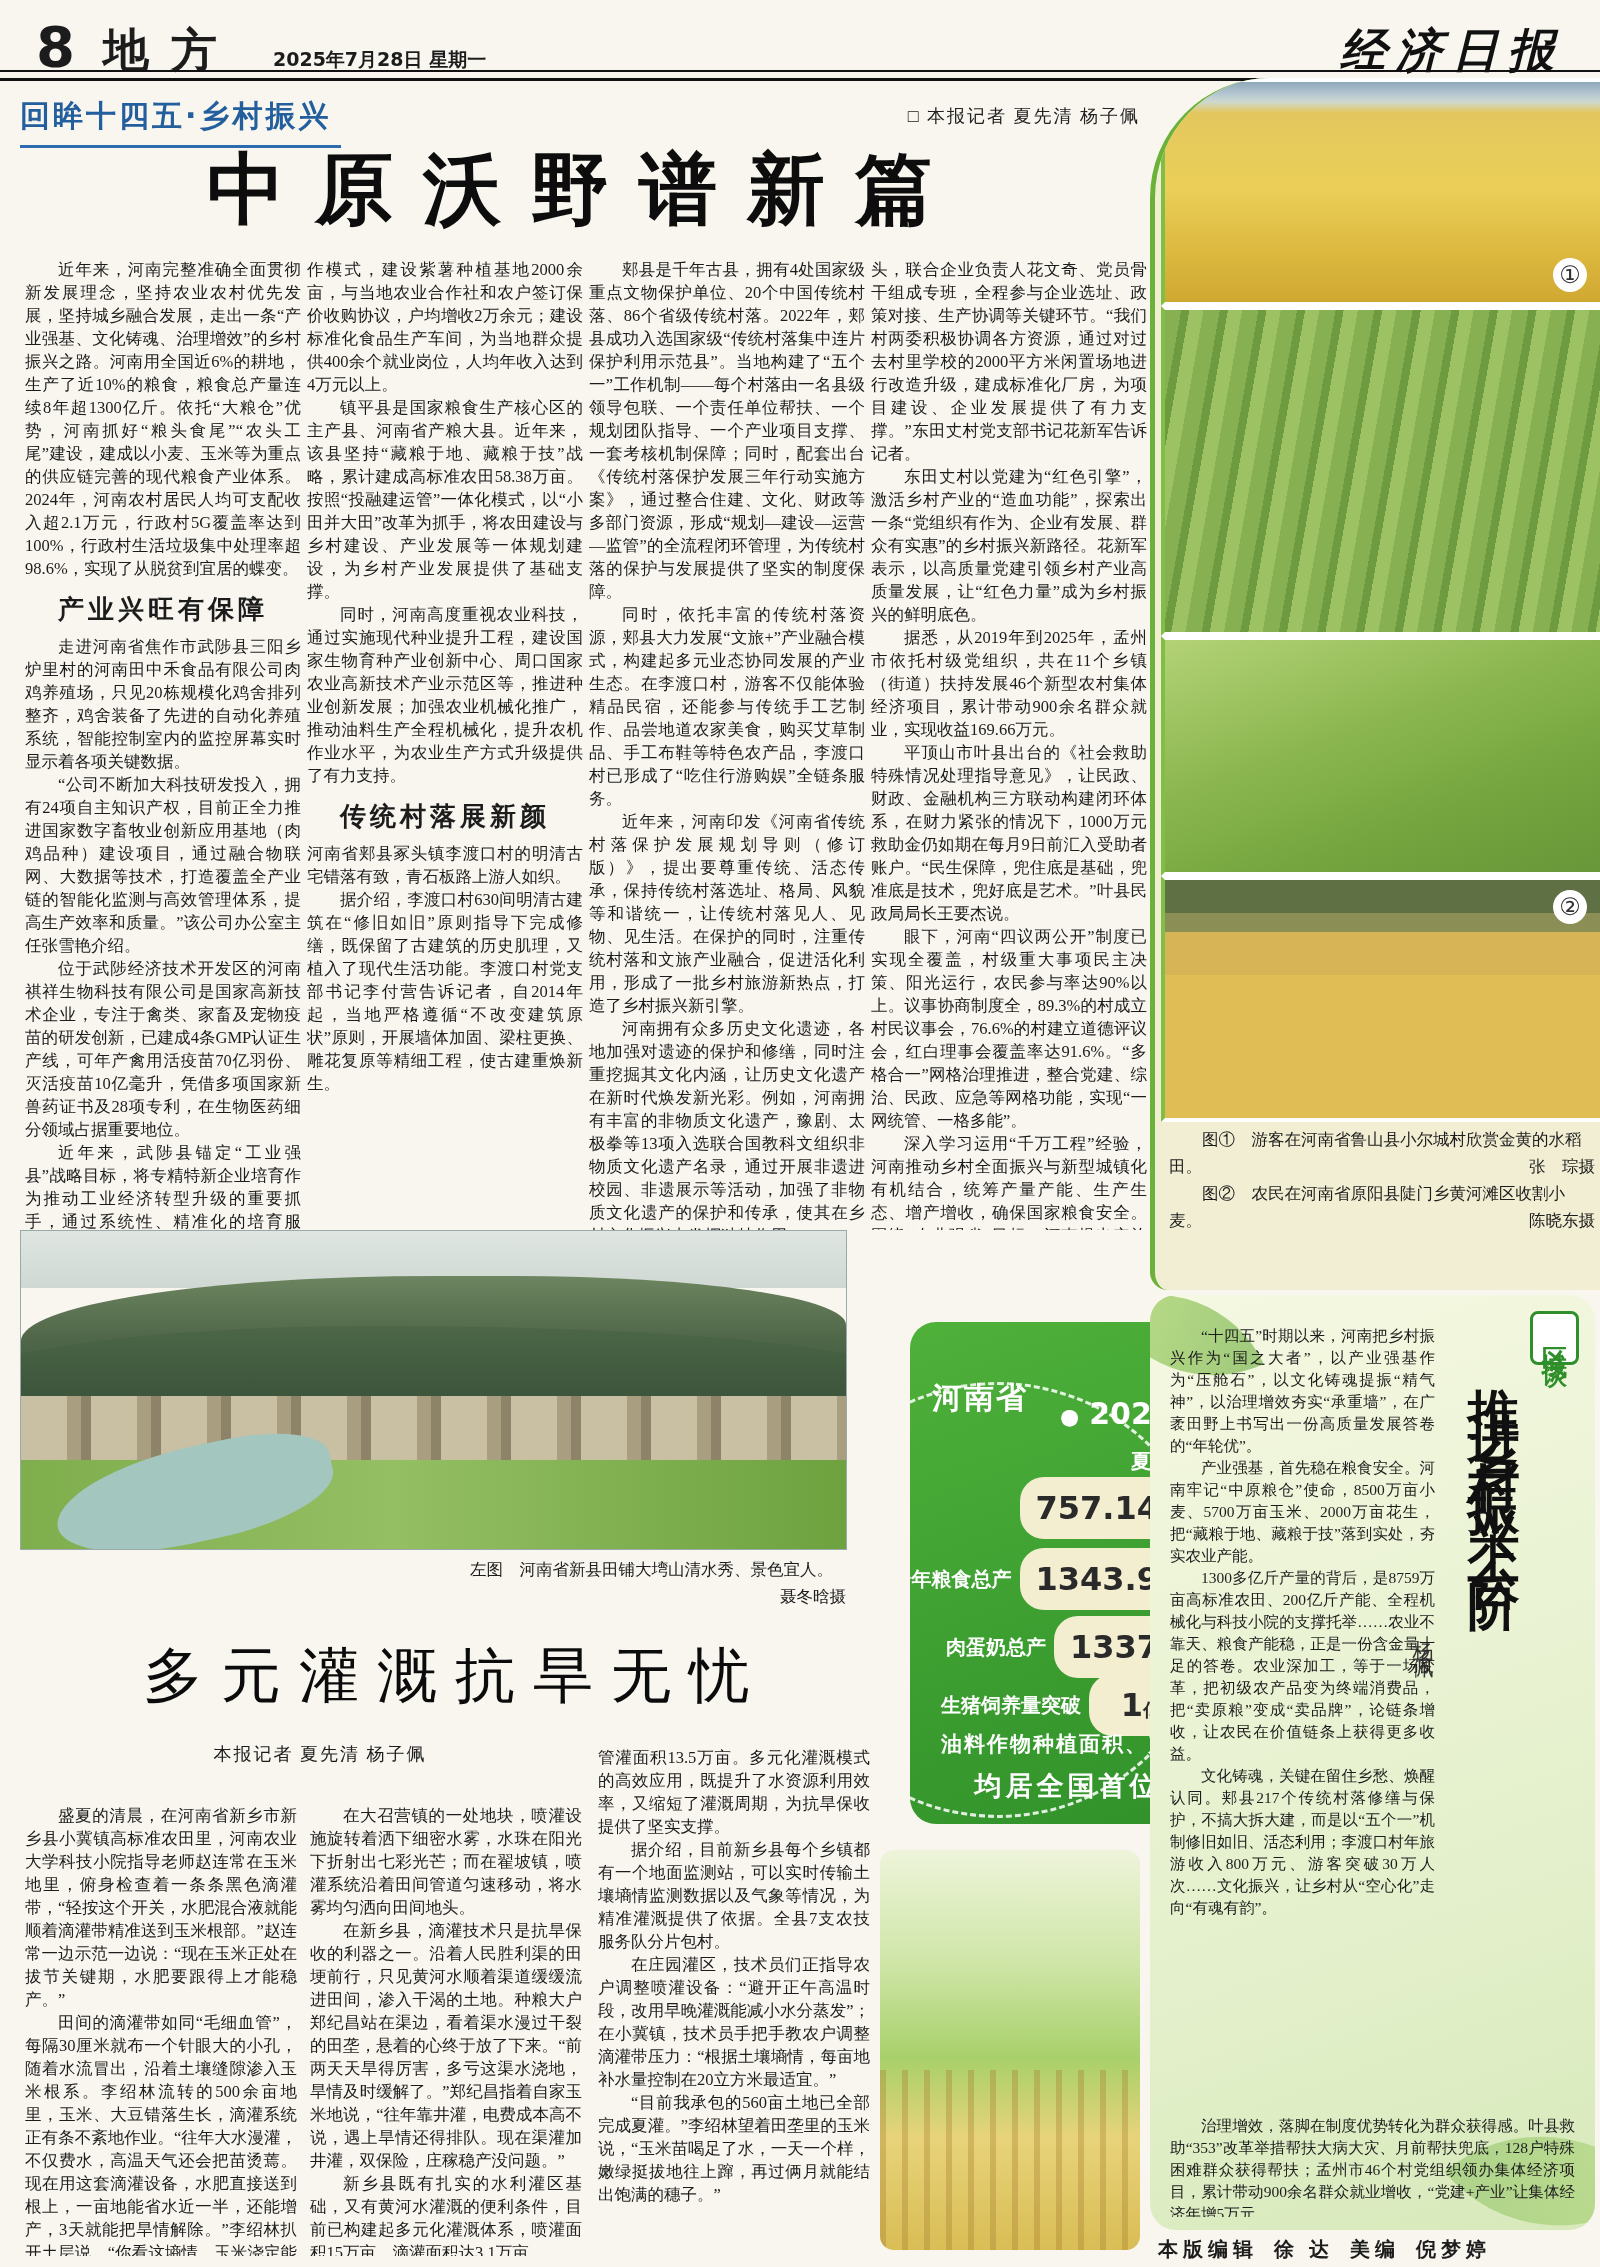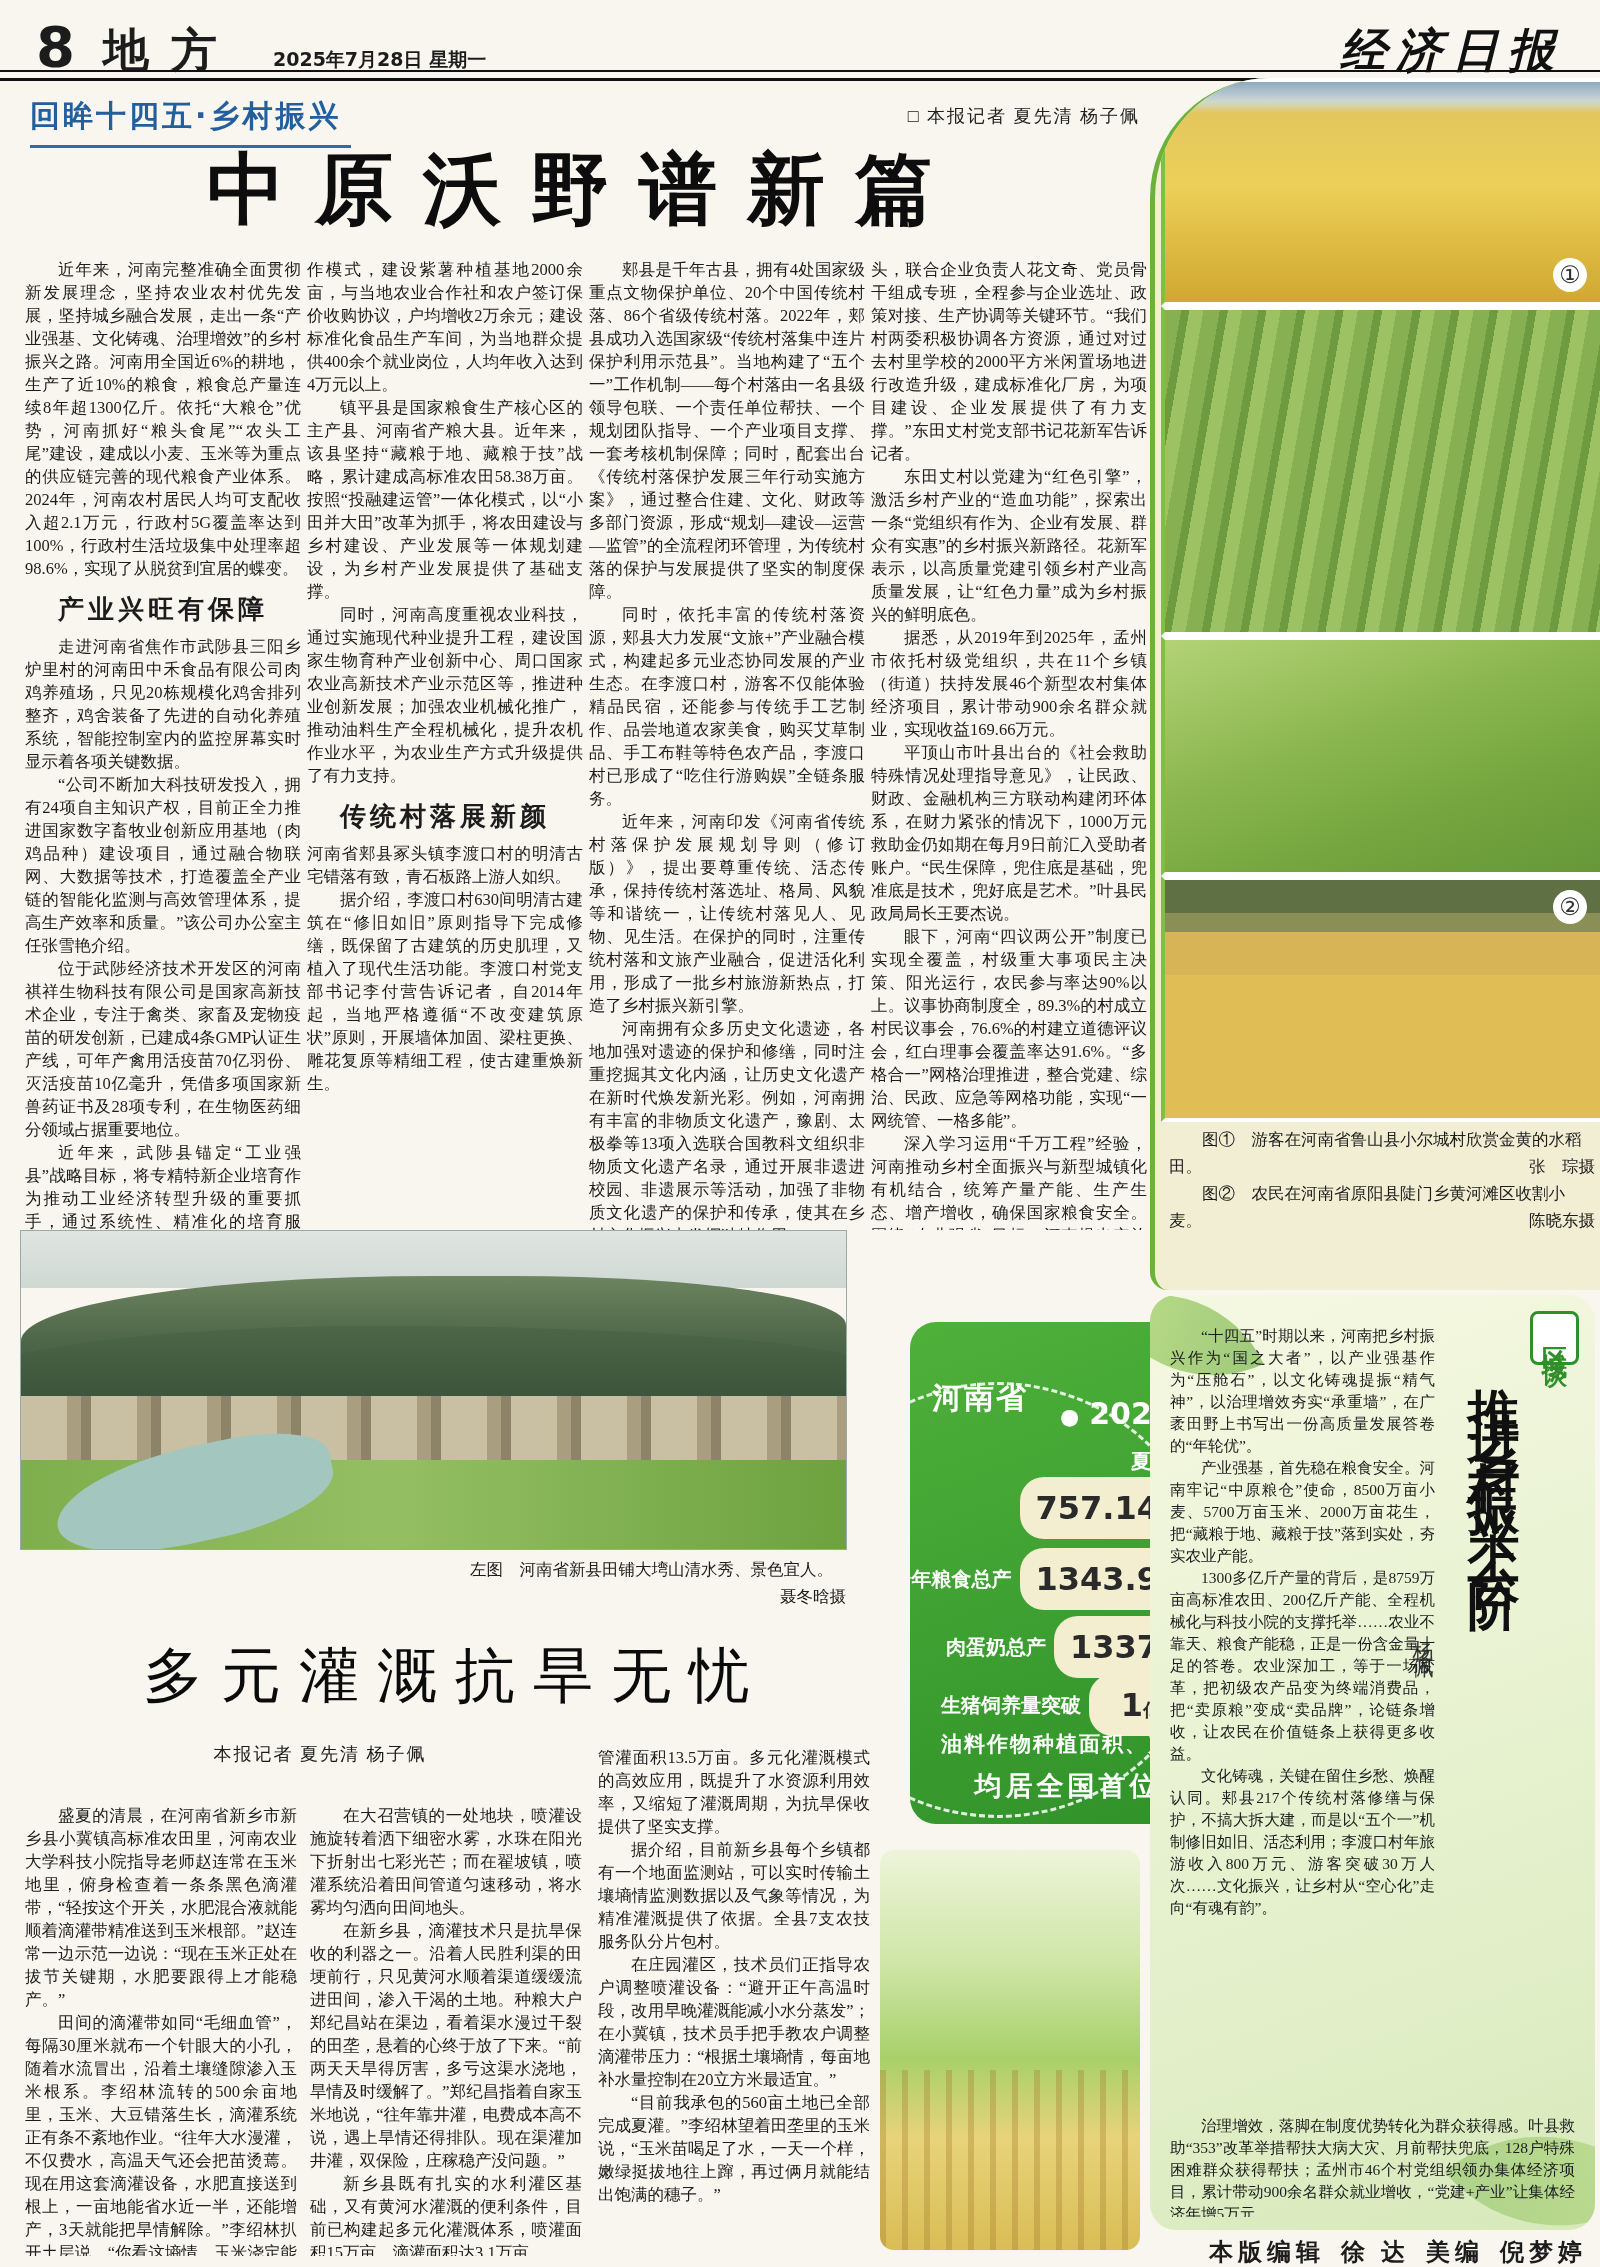--- a/index.html
+++ b/index.html
@@ -85,38 +85,38 @@
         font-weight:900;font-size:52px;letter-spacing:24px;color:#101010;}
   .sb-author{position:absolute;top:330px;right:158px;writing-mode:vertical-rl;font-size:21px;letter-spacing:8px;color:#333;}
   .sb-col{position:absolute;left:20px;top:30px;width:265px;height:782px;overflow:hidden;
         font-size:15.5px;line-height:22px;text-align:justify;}
   .sb-col p{margin:0;text-indent:2em;}
   .sb-bottom{position:absolute;left:20px;right:20px;top:820px;height:102px;overflow:hidden;
         font-size:15.5px;line-height:22px;text-align:justify;}
   .sb-bottom p{margin:0;text-indent:2em;}
   .leaf{position:absolute;background:linear-gradient(135deg,#8dc63f,#5aa52a);border-radius:0 100% 0 100%;}
   
-  .credits{left:1150px;top:2236px;width:445px;text-align:right;font-size:24px;font-weight:bold;letter-spacing:5px;}
+  .credits{left:1150px;top:2236px;width:445px;text-align:left;font-size:20px;font-weight:bold;letter-spacing:5px;}
   .credits span{margin:0 8px;}
 </style>
 </head>
 <body>
 
 <div class="abs" style="left:0;top:0;right:0;bottom:0;">
 
   <div class="abs" style="left:36px;top:14px;right:36px;height:52px;display:flex;align-items:baseline;">
     <span class="pageno">8</span>
     <span class="section">地方</span>
     <span class="date">2025年7月28日  星期一</span>
     <span style="flex:1"></span>
     <span class="masthead">经济日报</span>
   </div>
   <div class="abs hrule" style="left:0;top:70px;right:0;"></div>
 
-  <div class="abs eyebrow" style="left:30px;top:96px;">回眸十四五·乡村振兴</div>
+  <div class="abs eyebrow" style="left:20px;top:96px;">回眸十四五·乡村振兴</div>
   <div class="abs lead-byline" style="left:690px;top:104px;width:450px;text-align:right;">
     <span>□</span>
     <span>本报记者  夏先清  杨子佩</span>
   </div>
   <div class="abs headline" style="left:40px;top:138px;width:1090px;">中原沃野谱新篇</div>
 
   <div class="abs col" style="left:25px;top:258px;height:972px;">
     <div>
         <p>近年来，河南完整准确全面贯彻新发展理念，坚持农业农村优先发展，坚持城乡融合发展，走出一条“产业强基、文化铸魂、治理增效”的乡村振兴之路。河南用全国近6%的耕地，生产了近10%的粮食，粮食总产量连续8年超1300亿斤。依托“大粮仓”优势，河南抓好“粮头食尾”“农头工尾”建设，建成以小麦、玉米等为重点的供应链完善的现代粮食产业体系。2024年，河南农村居民人均可支配收入超2.1万元，行政村5G覆盖率达到100%，行政村生活垃圾集中处理率超98.6%，实现了从脱贫到宜居的蝶变。</p>
       </div>

